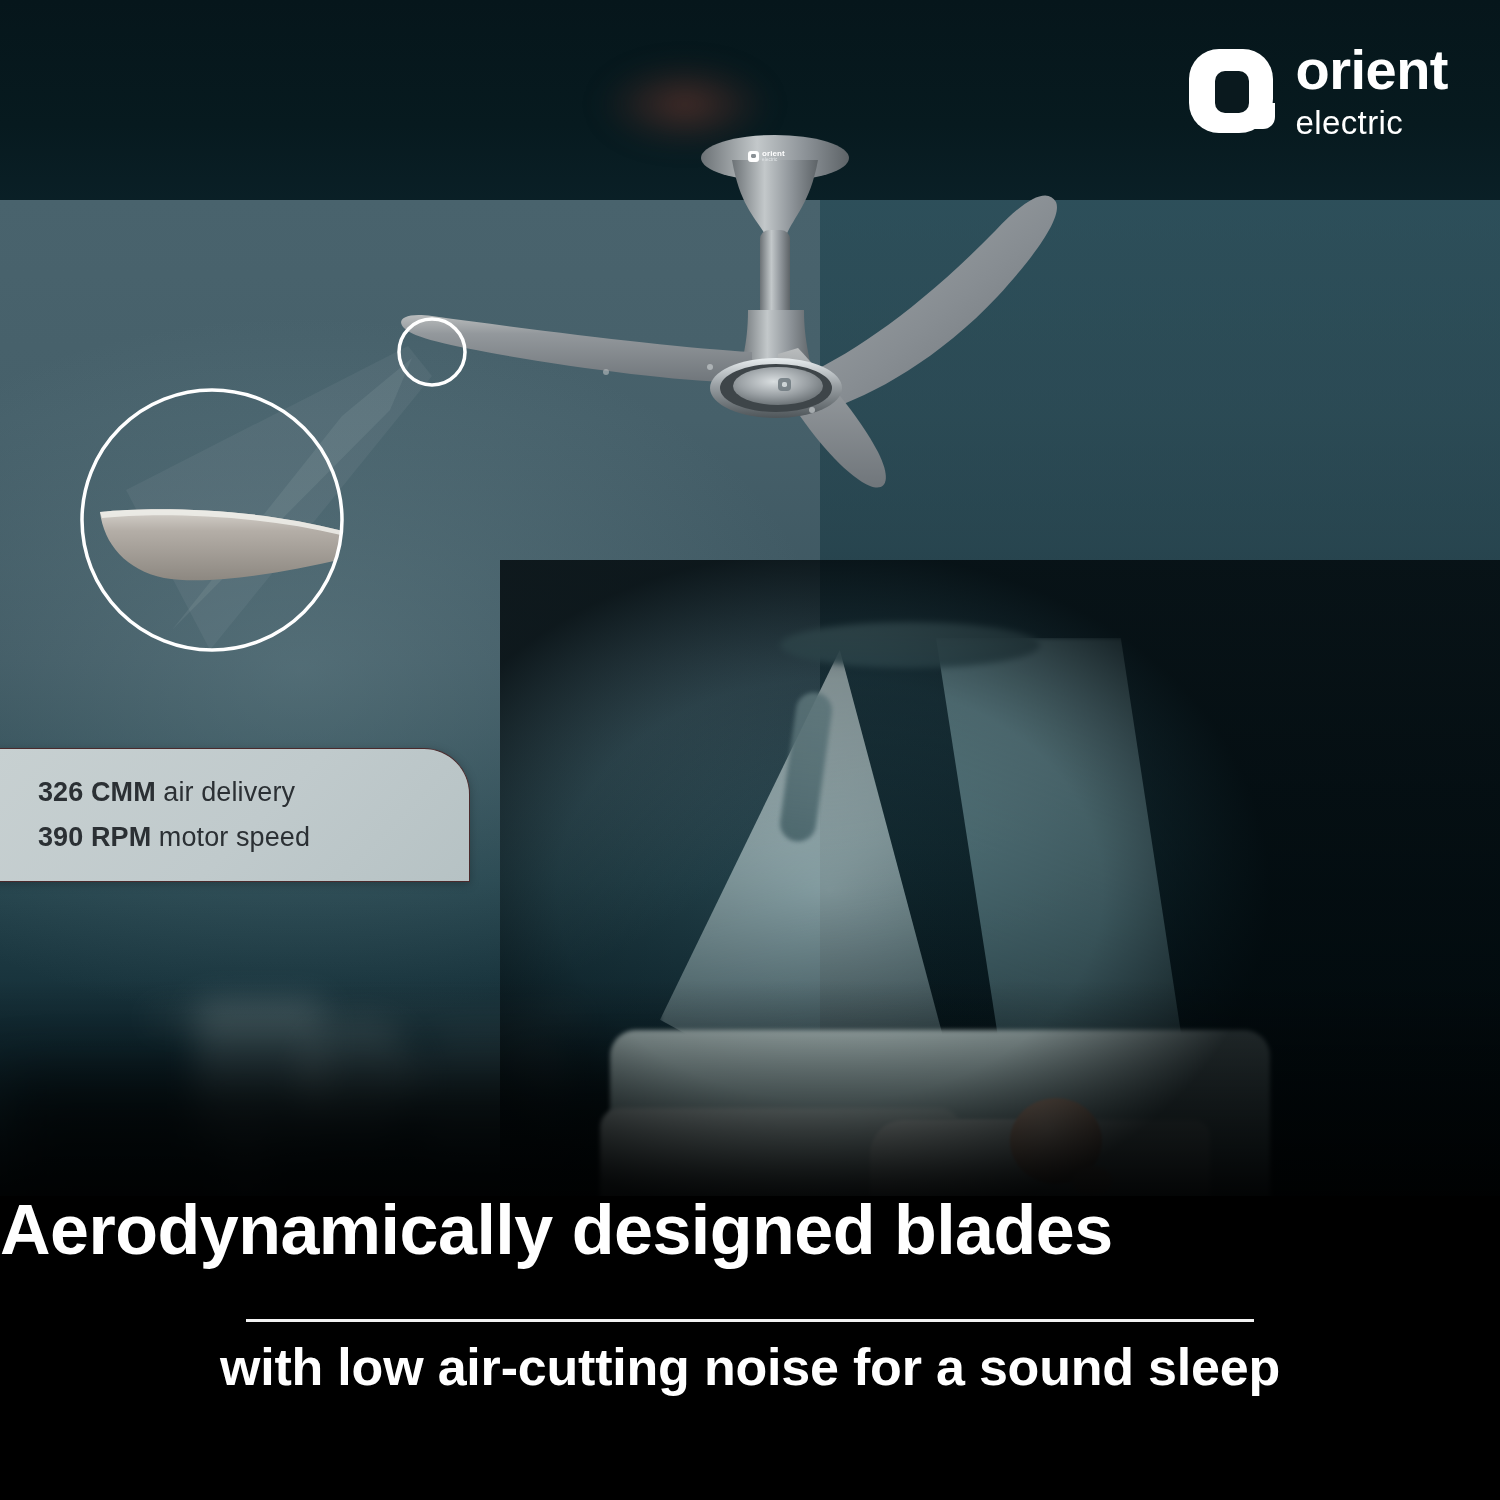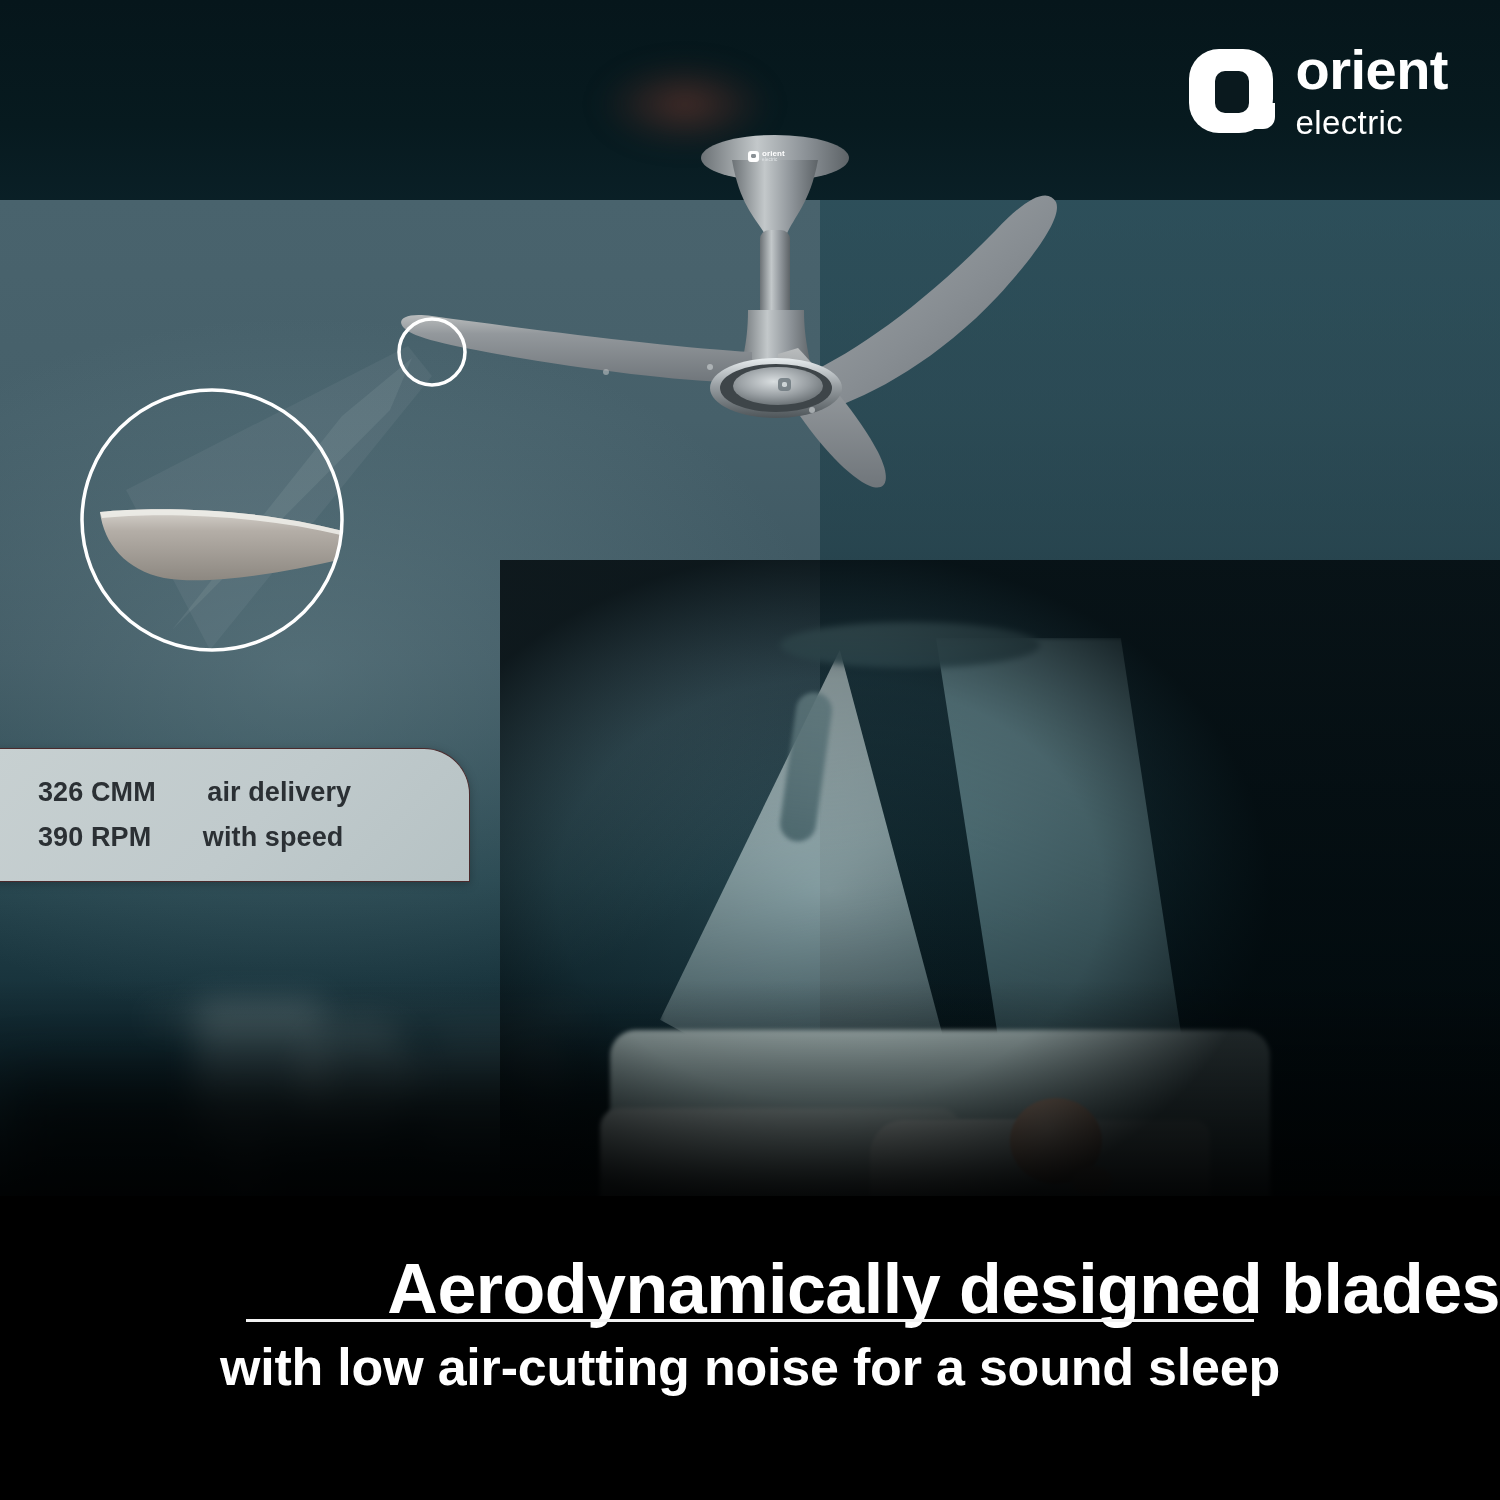--- a/index.html
+++ b/index.html
@@ -84,34 +84,34 @@
   
   .specbox{position:absolute;left:-6px;top:748px;width:476px;height:134px;
     background:linear-gradient(135deg,#c7d0d1 0%,#c0cacc 55%,#b6c2c4 100%);
     border:1.5px solid #4a2a2c;border-left:none;
     border-radius:0 46px 0 0;
     box-shadow:0 2px 10px rgba(0,0,0,.25);
     display:flex;flex-direction:column;justify-content:center;gap:14px;
     padding-left:44px;box-sizing:border-box;}
   .specline{font-size:27px;color:#2b3034;letter-spacing:.1px;white-space:nowrap;}
   .specline b{font-weight:700;}
-  .specline span{font-weight:700;margin-left:44px;}
+  .specline span{font-weight:400;}
 
   
   .logo{position:absolute;right:52px;top:42px;display:flex;align-items:center;gap:22px;}
   .logo-mark{position:relative;width:84px;height:84px;}
   .logo-mark .outer{position:absolute;inset:0;background:#fff;border-radius:30px 30px 34px 30px;}
   .logo-mark .inner{position:absolute;left:26px;top:22px;width:34px;height:42px;background:#0a191e;border-radius:10px;}
   .logo-mark .tail{position:absolute;right:-2px;bottom:4px;width:30px;height:26px;background:#fff;border-radius:0 0 12px 0;}
   .logo-text{display:flex;flex-direction:column;line-height:1;}
   .logo-text .l1{font-size:56px;font-weight:700;color:#fff;letter-spacing:-.5px;}
   .logo-text .l2{font-size:33px;font-weight:400;color:#fff;letter-spacing:.4px;margin-top:8px;}
 
   
-  .headline{position:absolute;left:0;top:1249px;width:1500px;text-align:right;
+  .headline{position:absolute;left:0;top:1190px;width:1500px;text-align:left;
     font-size:70px;font-weight:700;color:#fff;letter-spacing:-.5px;white-space:nowrap;}
   .rule{position:absolute;left:246px;top:1319px;width:1008px;height:3px;background:#f2f2f2;}
   .subline{position:absolute;left:0;top:1337px;width:1500px;text-align:center;
     font-size:52px;font-weight:700;color:#fff;letter-spacing:-.2px;white-space:nowrap;}
 </style>
 </head>
 <body>
 
 <div id="stage">
 
@@ -232,21 +232,21 @@
 
       <circle cx="372" cy="52" r="33" fill="none" stroke="#ffffff" stroke-width="3.5"></circle>
     </svg>
   </div>
 
   <div class="specbox">
     <div class="specline">
       <b>326 CMM</b><span> air delivery</span>
     </div>
     <div class="specline">
-      <b>390 RPM</b><span> with speed</span>
+      <b>390 RPM</b><span> motor speed</span>
     </div>
   </div>
 
   <div class="logo">
     <div class="logo-mark">
       <div class="outer"></div>
       <div class="tail"></div>
       <div class="inner"></div>
     </div>
     <div class="logo-text">

